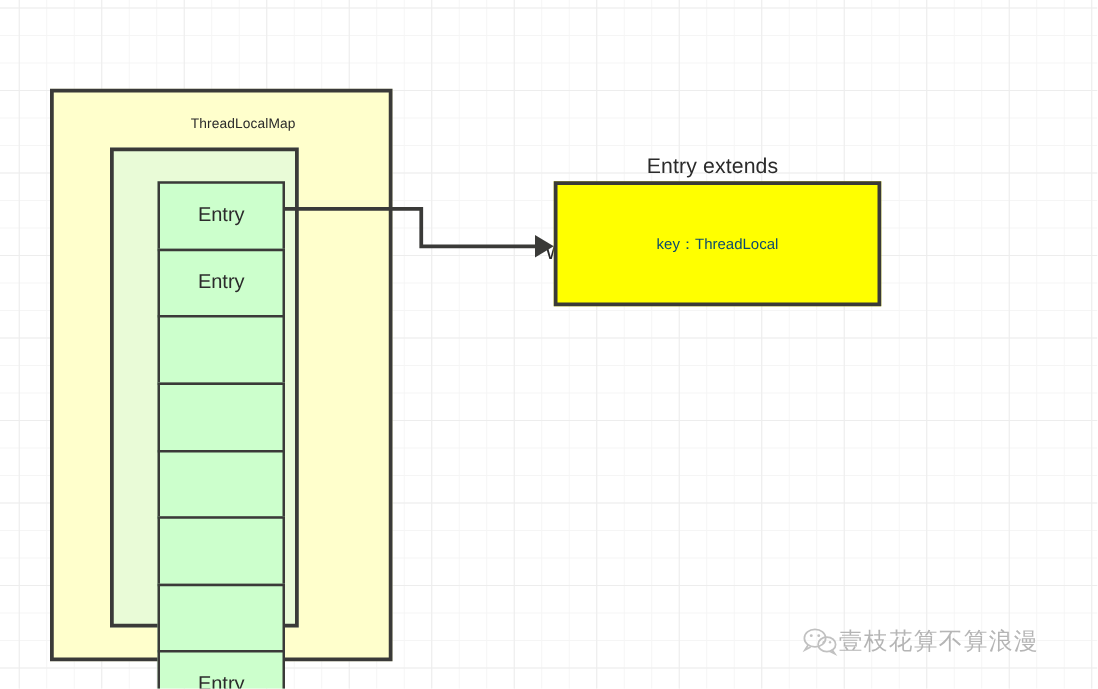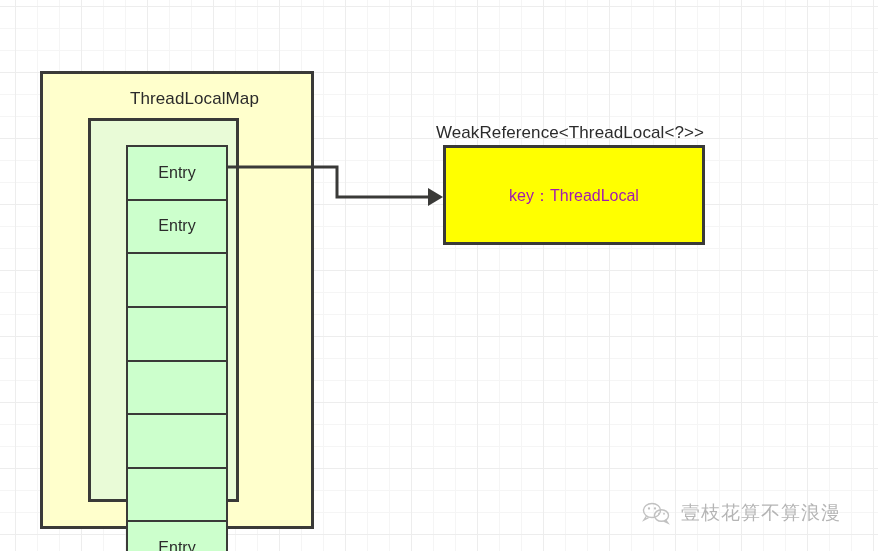--- a/index.html
+++ b/index.html
@@ -39,21 +39,21 @@
     left: 0;
     top: 28px;
     width: 334px;
     font-size: 17px;
   }
 
   #tlm-title {
     left: 40px;
     top: 88px;
     width: 309px;
-    font-size: 17px;
+    font-size: 11px;
   }
 
   #entry-extends-title {
     left: 400px;
     top: 75px;
     width: 340px;
     font-size: 17px;
     line-height: 23px;
   }
 
@@ -116,22 +116,22 @@
     height: 100px;
     background: #ffff00;
     border: 3px solid #3a3a38;
     box-sizing: border-box;
     display: flex;
     flex-direction: column;
     align-items: center;
     justify-content: center;
   }
   #entry-detail-box .kv {
-    font-size: 16px;
-    color: #a21caf;
+    font-size: 12px;
+    color: #0c4a6e;
     line-height: 25px;
     white-space: pre;
     text-align: center;
   }
 
   
   #connector {
     position: absolute;
     left: 0;
     top: 0;
@@ -147,21 +147,21 @@
     top: 500px;
     display: flex;
     align-items: center;
     opacity: 0.72;
   }
   #watermark .wm-text {
     font-family: Liberation Mono, monospace;
     font-size: 19px;
     color: #999999;
     letter-spacing: 1px;
-    margin-left: 10px;
+    margin-left: 0;
     white-space: pre;
   }
   #watermark .wm-icon { display: block; }
 </style>
 </head>
 <body>
 
 <div id="canvas">
 
   <div id="thread-box"></div>
@@ -191,20 +191,21 @@
         <span></span>
       </div>
     <div class="entry-cell">
         <span>Entry</span>
       </div>
   </div>
 
   <div class="label" id="tlm-title">ThreadLocalMap</div>
 
   <div class="label" id="entry-extends-title">
+    <div>Entry extends</div>
     <div>WeakReference&lt;ThreadLocal&lt;?&gt;&gt;</div>
   </div>
 
   <svg id="connector" viewBox="0 0 878 551" xmlns="http://www.w3.org/2000/svg">
     <path d="M 228 167 L 337 167 L 337 197 L 428 197" fill="none" stroke="#3A3A38" stroke-width="3" stroke-linejoin="miter" stroke-linecap="butt"></path>
     <polygon points="428,188 443,197 428,206" fill="#3A3A38"></polygon>
   </svg>
 
   <div id="entry-detail-box">
     <div class="kv">key：ThreadLocal</div>

